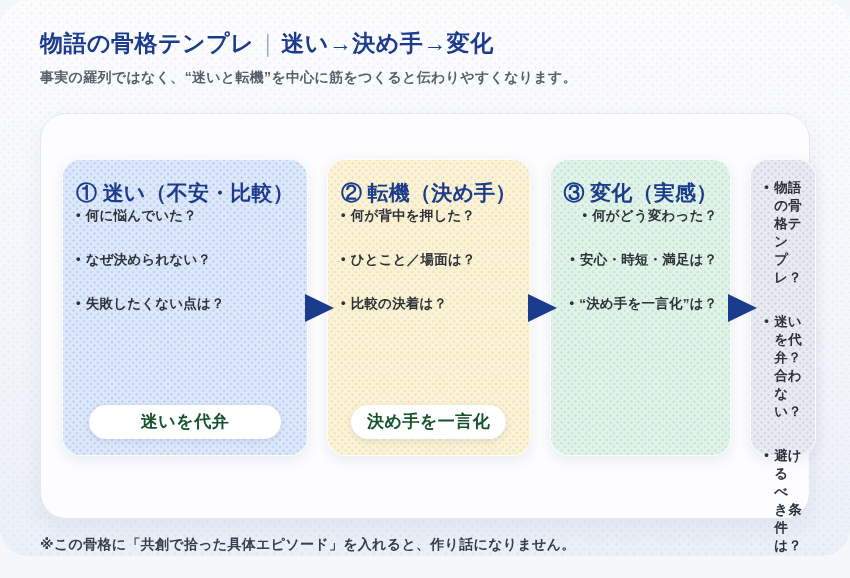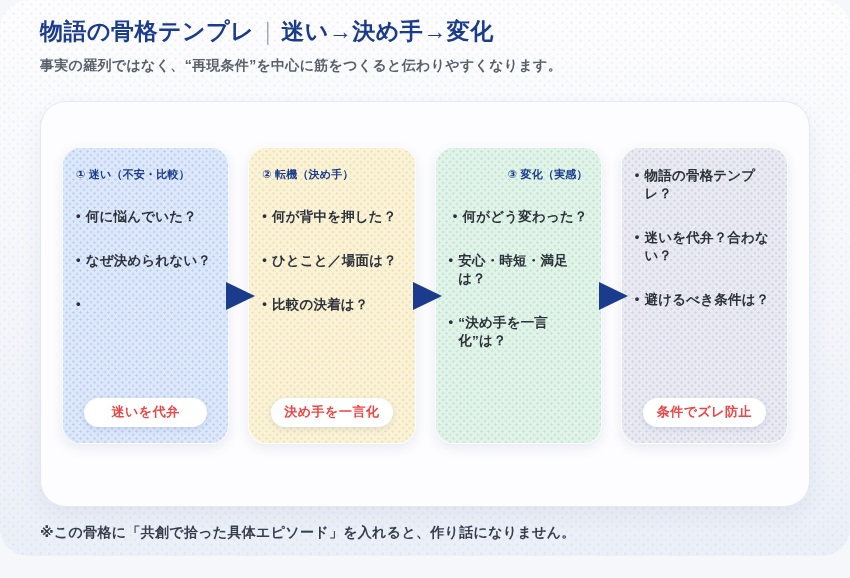--- a/index.html
+++ b/index.html
@@ -12,21 +12,21 @@
   .page-card {
     width: 850px;
     height: 556px;
     border-radius: 28px;
     background:
       radial-gradient(circle, rgba(150,165,205,0.13) 1px, transparent 1.2px),
       radial-gradient(circle, rgba(150,165,205,0.10) 1px, transparent 1.2px),
       linear-gradient(180deg, #fdfdfe 0%, #f4f6fb 55%, #ebeff7 100%);
     background-size: 9px 9px, 9px 9px, 100% 100%;
     background-position: 0 0, 4.5px 4.5px, 0 0;
-    padding-top: 16px;
+    padding-top: 28px;
   }
   .page-title {
     margin: 0 40px;
     font-size: 23px;
     font-weight: 700;
     color: #1b3c8c;
     letter-spacing: 0.5px;
   }
   .page-title .sep { color: #9aa6bd; font-weight: 400; padding: 0 2px; }
   .page-subtitle {
@@ -65,26 +65,26 @@
   .card-3 { --dot: rgba(70,170,120,0.20);  background-color: #e2f4e9; align-items: flex-end; }
   .card-4 { --dot: rgba(120,126,170,0.20); background-color: #e9eaf2; }
   .card {
     background-image:
       radial-gradient(circle, var(--dot) 1px, transparent 1.2px),
       radial-gradient(circle, var(--dot) 1px, transparent 1.2px);
     background-size: 7px 7px, 7px 7px;
     background-position: 0 0, 3.5px 3.5px;
   }
   .card-title {
-    font-size: 11px;
+    font-size: 21px;
     font-weight: 700;
     color: #1b3c8c;
-    margin-bottom: 26px;
     letter-spacing: 0.2px;
     white-space: nowrap;
+    font-family: Liberation Serif, serif;
   }
   .bullet {
     display: flex;
     align-items: flex-start;
     gap: 5px;
     font-size: 13.5px;
     font-weight: 700;
     color: #2c313a;
     margin-bottom: 26px;
     letter-spacing: 0.2px;
@@ -95,23 +95,23 @@
     color: #2c313a;
   }
   .badge {
     margin-top: auto;
     align-self: center;
     width: 88%;
     text-align: center;
     background: #ffffff;
     border-radius: 999px;
     padding: 5px 4px 6px;
-    font-size: 13px;
-    font-weight: 700;
-    color: #ef4444;
+    font-size: 17px;
+    font-weight: 700;
+    color: #14532d;
     box-shadow: 0 2px 6px rgba(50,70,130,0.13);
     letter-spacing: 0.5px;
   }
   .flow-arrow {
     position: absolute;
     top: 50%;
     right: -27px;
     transform: translateY(-50%);
     width: 0; height: 0;
     border-top: 14px solid transparent;
@@ -127,37 +127,38 @@
     letter-spacing: 0.3px;
   }
 </style>
 </head>
 <body>
 
 <div class="page-card">
 
   <h1 class="page-title"><span>物語の骨格テンプレ</span><span class="sep">｜</span><span>迷い→決め手→変化</span></h1>
 
-  <p class="page-subtitle">事実の羅列ではなく、“再現条件”を中心に筋をつくると伝わりやすくなります。</p>
+  <p class="page-subtitle">事実の羅列ではなく、“迷いと転機”を中心に筋をつくると伝わりやすくなります。</p>
 
   <div class="panel">
     <div class="cards-row">
 
       <div class="card card-1">
         <div class="card-title">① 迷い（不安・比較）</div>
         <div class="bullet">
             <span class="dot">•</span>
             <span>何に悩んでいた？</span>
           </div>
         <div class="bullet">
             <span class="dot">•</span>
             <span>なぜ決められない？</span>
           </div>
         <div class="bullet">
             <span class="dot">•</span>
+            <span>失敗したくない点は？</span>
           </div>
         <div class="badge">迷いを代弁</div>
         <div class="flow-arrow"></div>
       </div>
 
       <div class="card card-2">
         <div class="card-title">② 転機（決め手）</div>
         <div class="bullet">
             <span class="dot">•</span>
             <span>何が背中を押した？</span>

